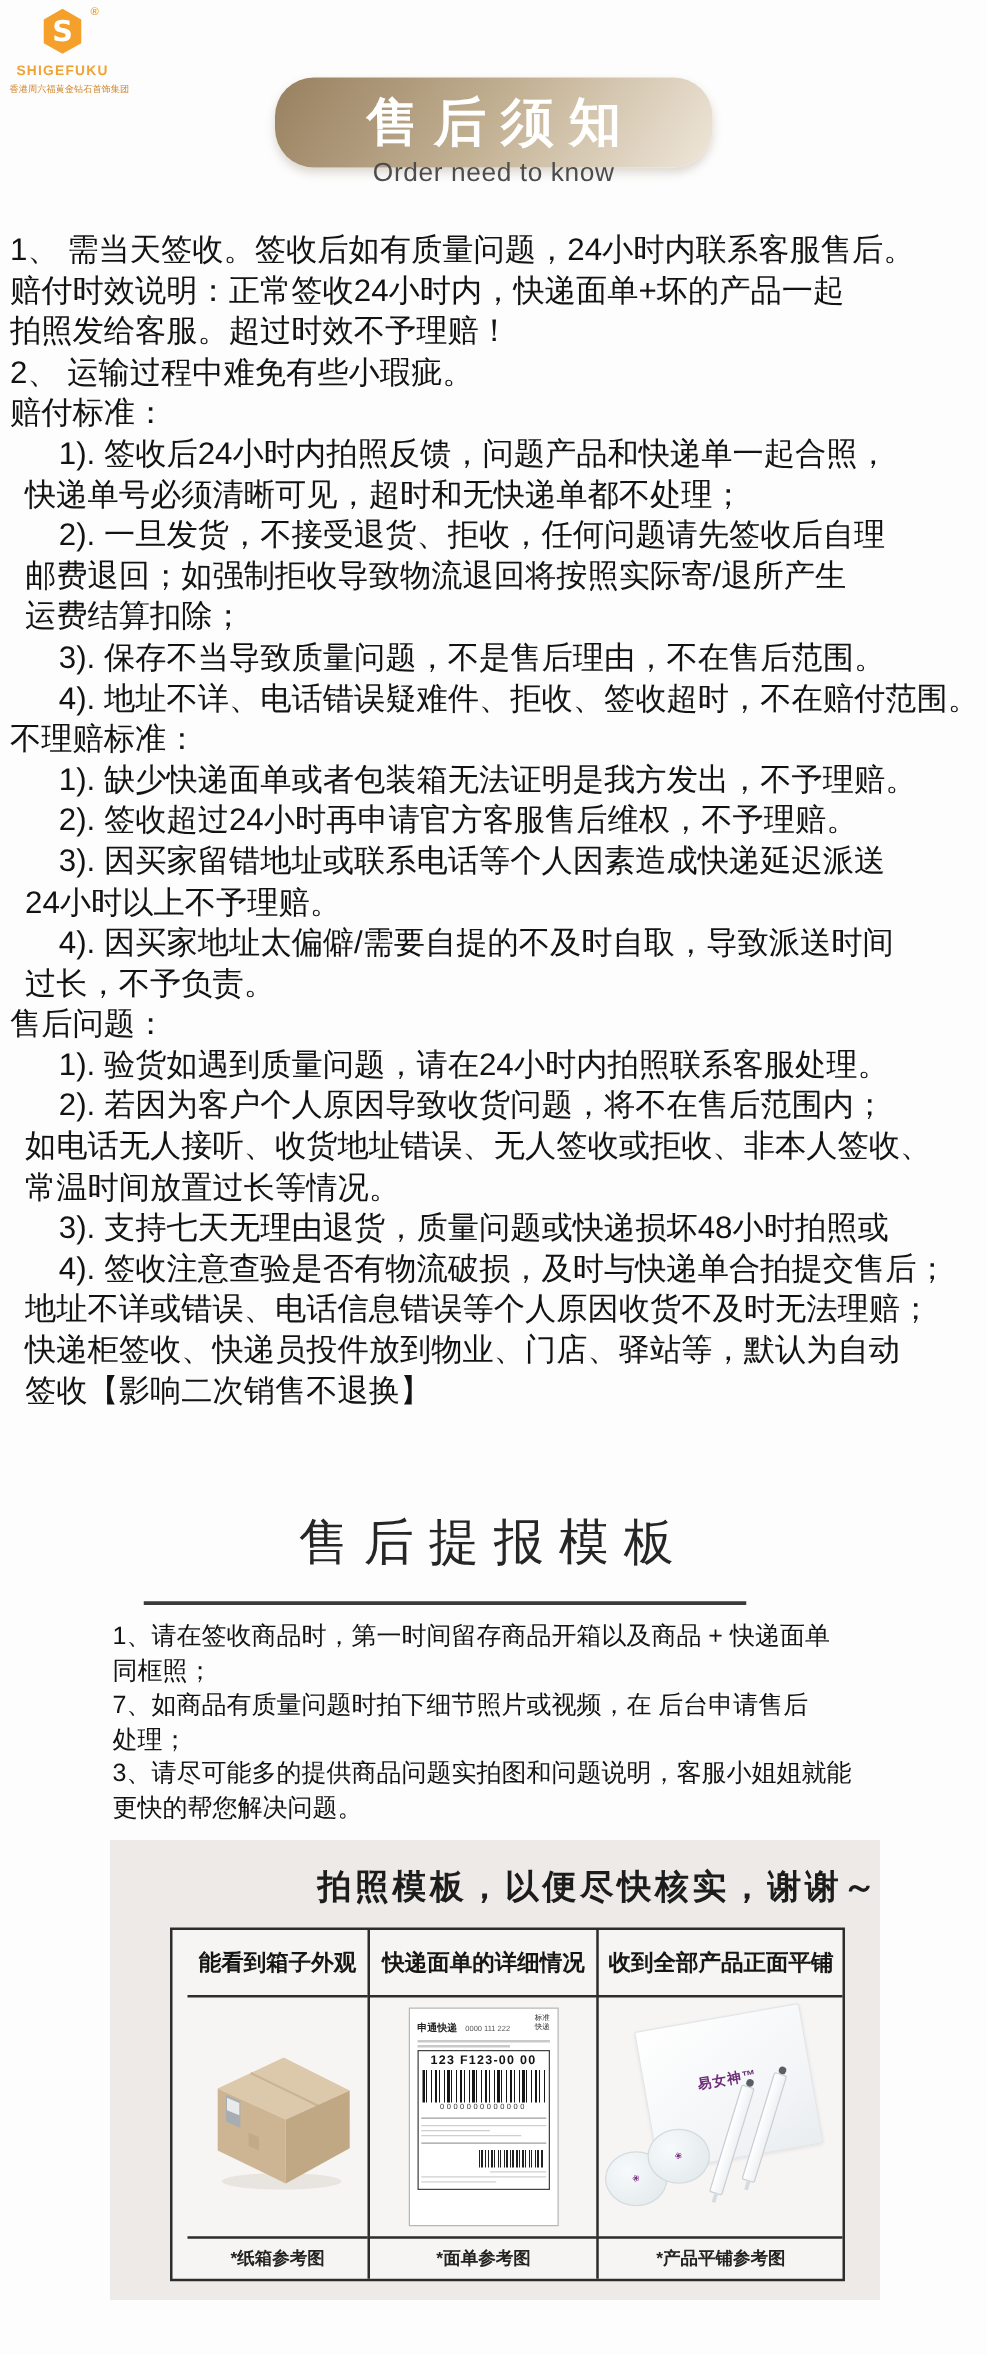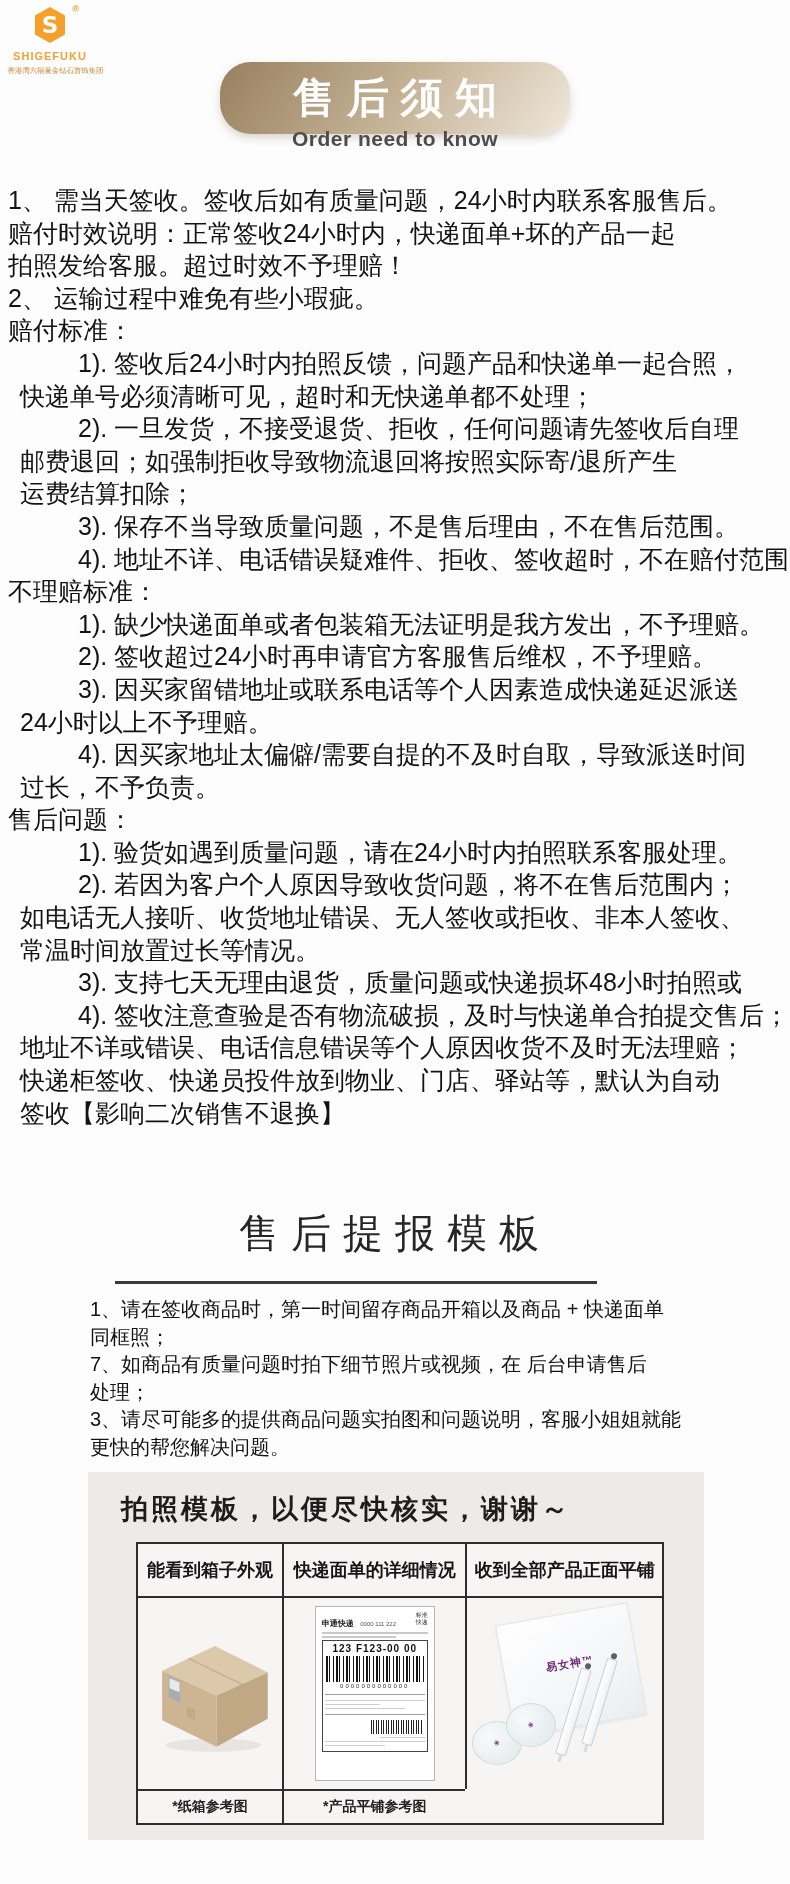--- a/index.html
+++ b/index.html
@@ -14,45 +14,45 @@
   .brand-tagline{font-size:8px;color:#cf8832;margin-top:3px;white-space:nowrap;transform:scale(.92);transform-origin:center;}
 
   
   .pill{position:absolute;top:62px;left:50%;transform:translateX(-50%);
         width:350px;height:72px;border-radius:31px;
         background:linear-gradient(125deg,#97805f 0%,#c3b194 50%,#efe7da 100%);
         box-shadow:0 4px 8px rgba(120,100,70,.25);
         display:flex;align-items:center;justify-content:center;}
   .pill-text{color:#fff;font-size:42px;font-weight:bold;letter-spacing:12px;padding-left:12px;}
   .subtitle{position:absolute;top:127px;left:0;width:100%;text-align:center;
-            font-size:21px;color:#4c4c4c;font-weight:700;letter-spacing:.5px;}
+            font-size:21px;color:#4c4c4c;font-weight:400;letter-spacing:.5px;}
 
   
   .notice{position:absolute;top:184px;left:0;width:644px;font-size:25px;line-height:32.6px;
           font-weight:500;color:#131313;}
   .line{white-space:nowrap;}
   .ind0{padding-left:8px;}
   .ind1{padding-left:20px;}
-  .ind2{padding-left:47px;margin-left:31px;}
+  .ind2{padding-left:47px;}
 
   
   .tpl-title{position:absolute;top:1206px;left:0;width:100%;text-align:center;
              font-size:40px;font-weight:500;letter-spacing:12px;color:#262626;}
   .tpl-underline{position:absolute;top:1281px;left:115px;width:482px;height:3px;background:#3a3a3a;}
   .tpl-list{position:absolute;top:1296px;left:90px;width:624px;font-size:20px;line-height:27.6px;
             font-weight:500;color:#131313;}
   .tpl-list .ind0,.tpl-list .ind1,.tpl-list .ind2{padding-left:0;}
 
   
   .panel{position:absolute;top:1472px;left:88px;width:616px;height:368px;background:#edeae7;}
-  .panel-title{padding-top:19px;text-align:left;font-size:27px;font-weight:700;
+  .panel-title{padding-top:19px;text-align:right;font-size:27px;font-weight:700;
                letter-spacing:3px;color:#1c1c1c;padding-left:33px;}
   .ptable{position:absolute;left:48px;top:70px;width:524px;height:279px;
           display:grid;grid-template-columns:27.5% 35% 37.5%;grid-template-rows:52px 1fr 34px;
-          border:2px solid #2d2d2d;background:#f7f5f3;}
+          border:2px solid #2d2d2d;background:#f7f5f3;padding-left:12px;}
   .pc{display:flex;align-items:center;justify-content:center;overflow:hidden;}
   .bl{border-left:2px solid #2d2d2d;}
   .bt{border-top:2px solid #2d2d2d;}
   .pc.head{font-size:18px;font-weight:700;color:#161616;}
   .pc.cap{font-size:14px;font-weight:600;color:#222;}
 
   
   .label{width:120px;height:175px;background:#fff;border:1px solid #b6b6b6;box-sizing:border-box;
          padding:5px 6px;font-family:"Liberation Sans","DejaVu Sans",sans-serif;}
   .lab-head{display:flex;justify-content:space-between;align-items:flex-start;}
@@ -220,17 +220,18 @@
           <div class="jar jar1">
               <span>❀</span>
             </div>
           <div class="jar jar2">
               <span>❀</span>
             </div>
         </div>
       </div>
 
       <div class="pc cap bt">*纸箱参考图</div>
+      <div class="pc cap bt bl">*面单参考图</div>
       <div class="pc cap bt bl">*产品平铺参考图</div>
     </div>
   </div>
 
 </div>
 
 </body></html>

